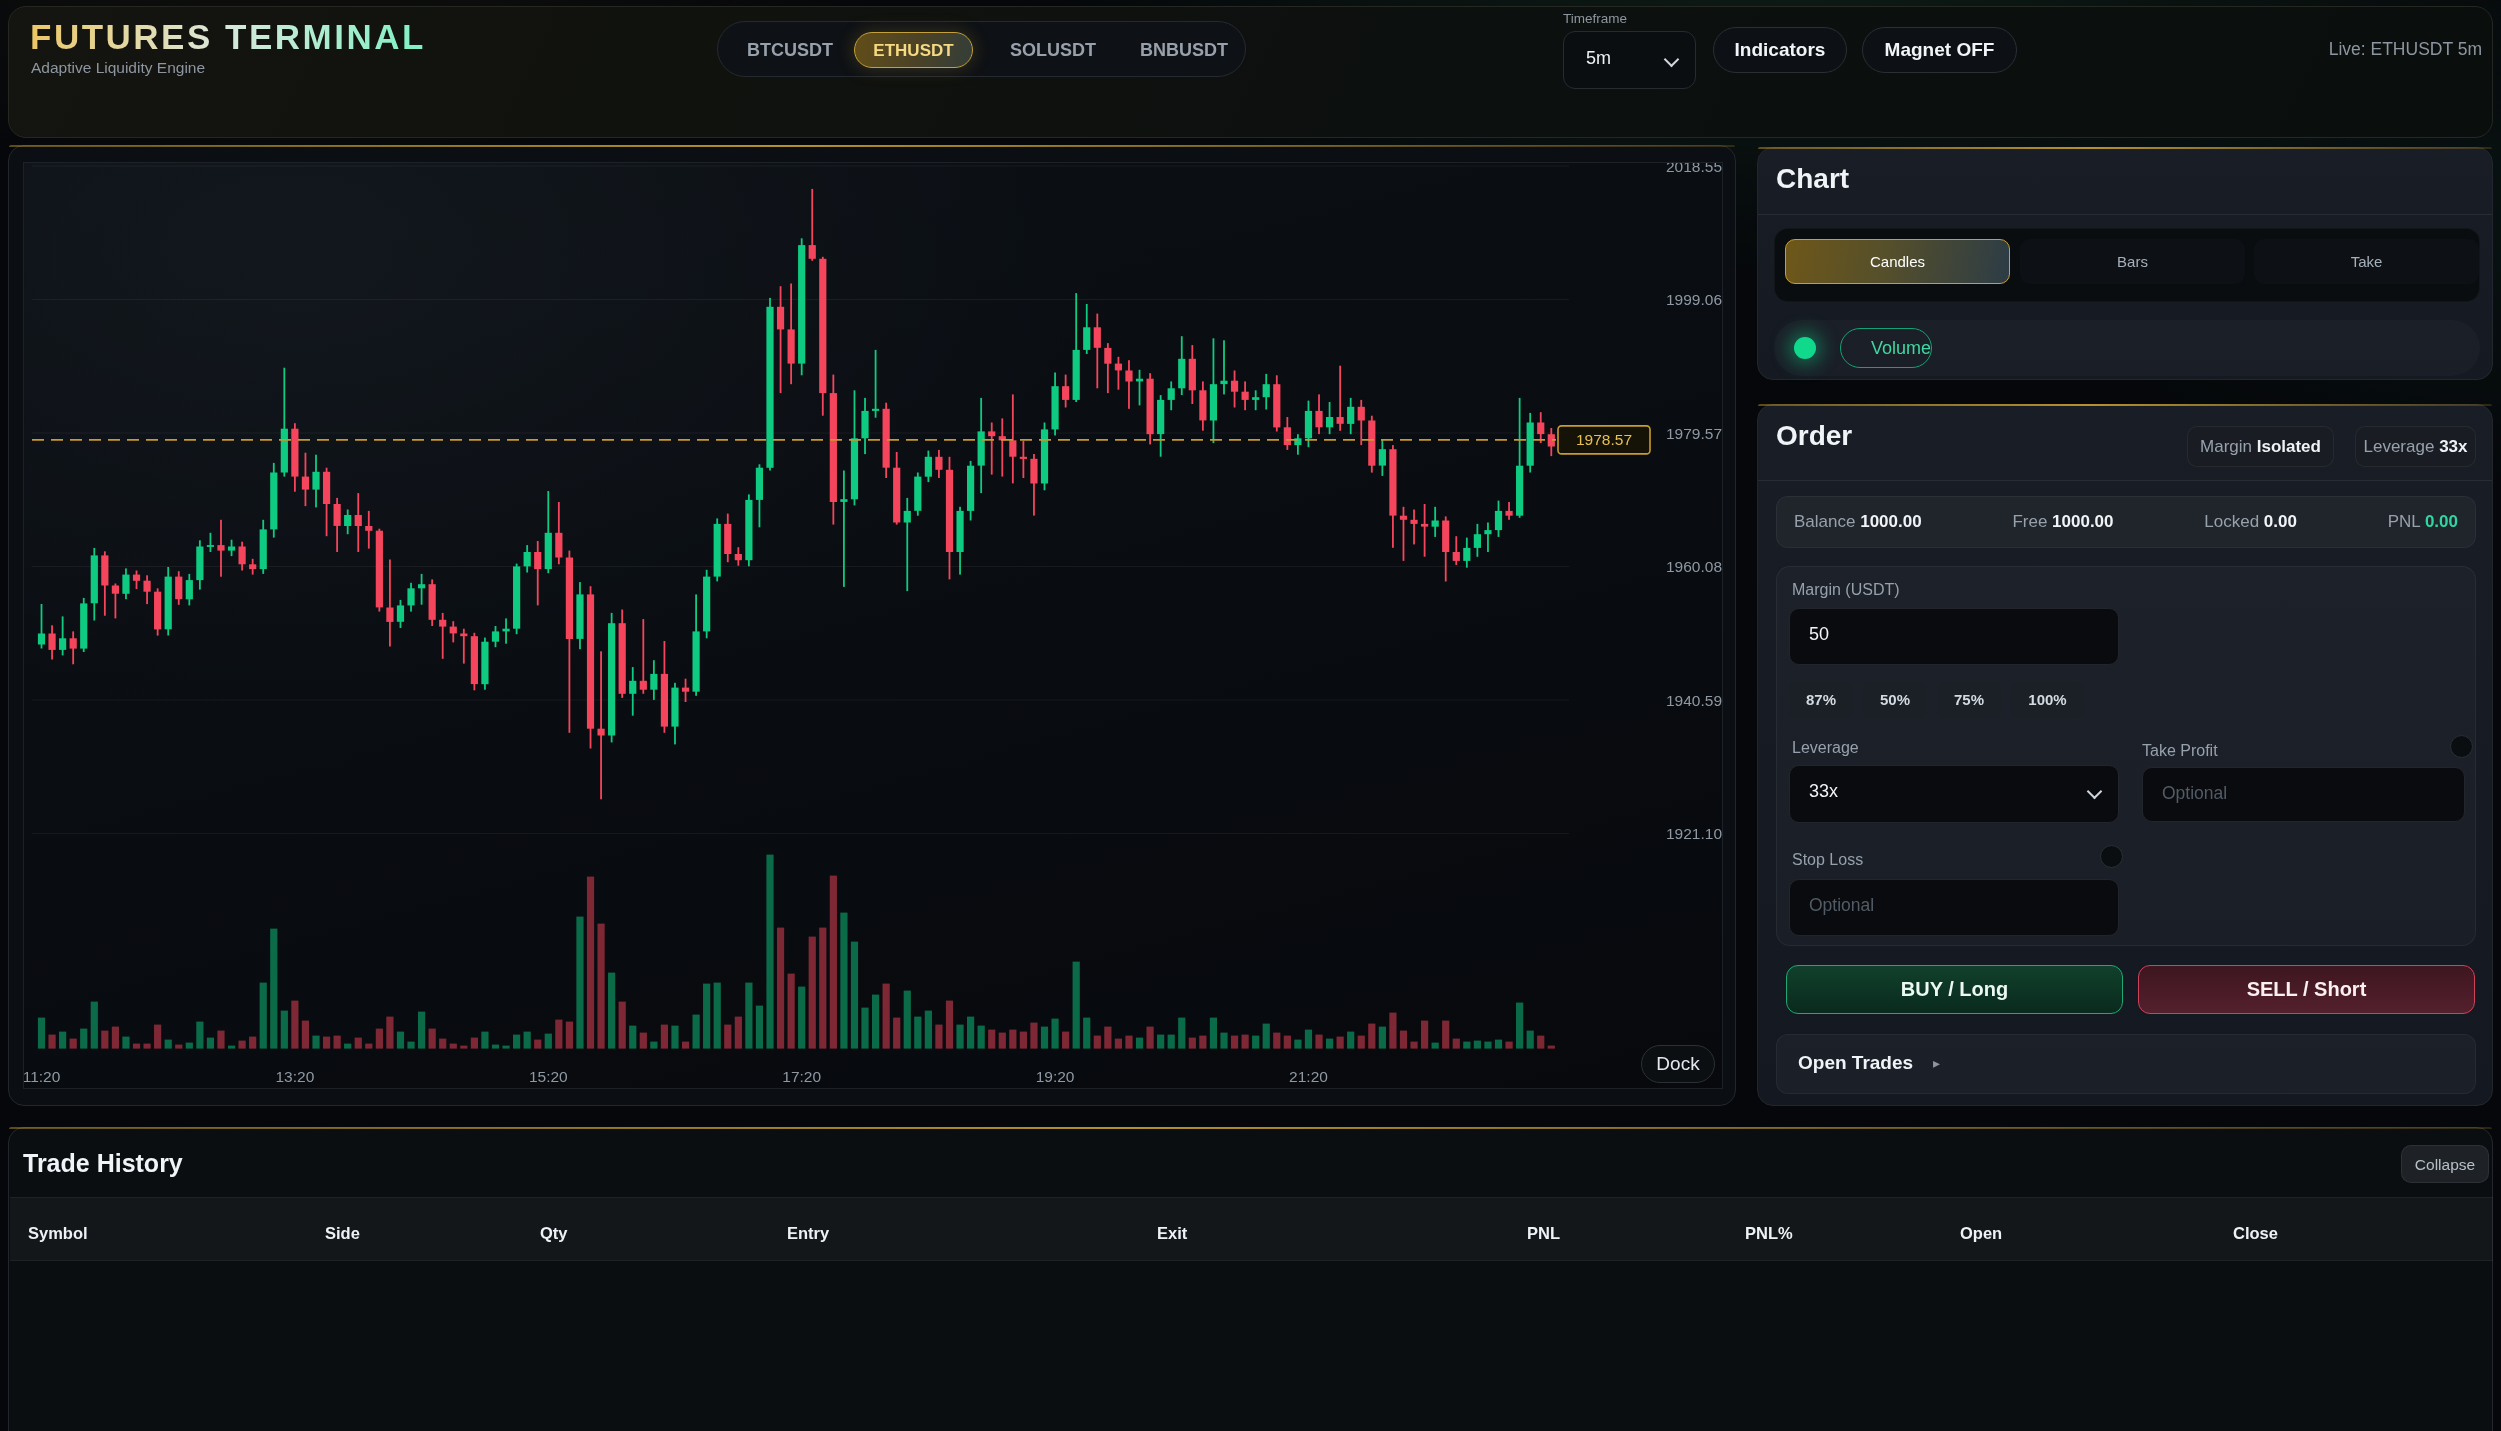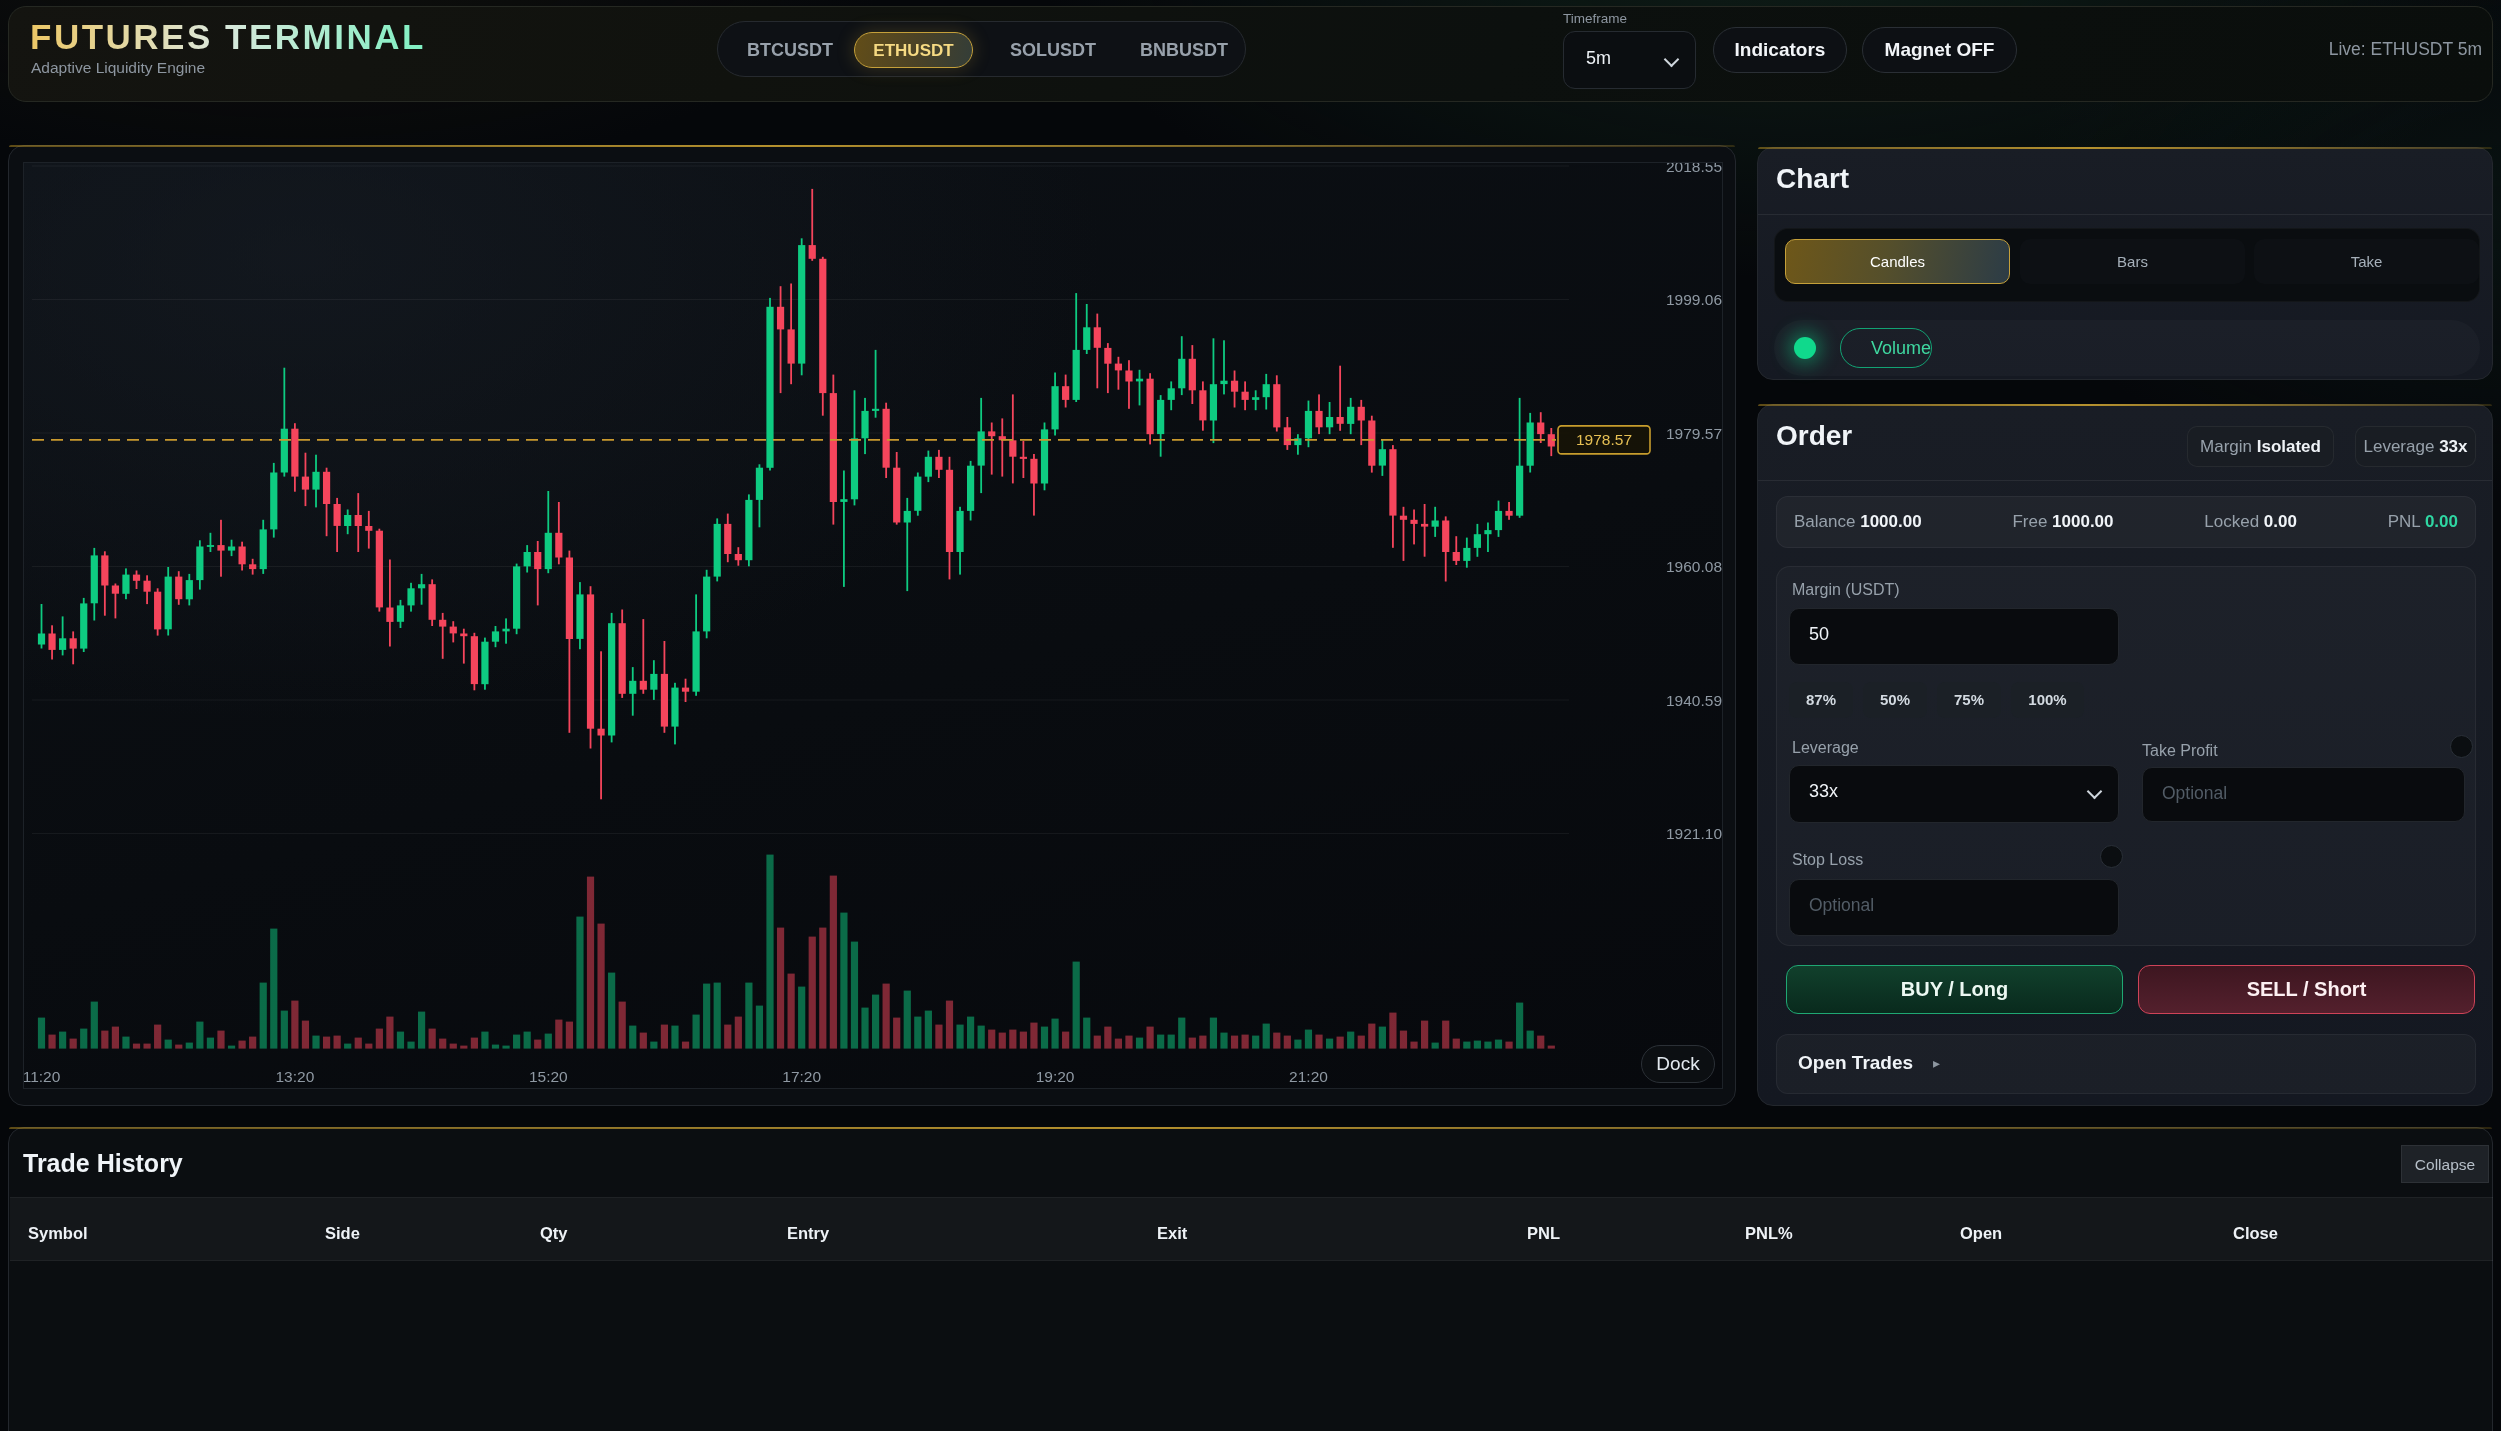--- a/index.html
+++ b/index.html
@@ -10,21 +10,21 @@
  radial-gradient(900px 420px at 12% -8%, rgba(40,36,18,0.35), rgba(0,0,0,0) 70%),
  radial-gradient(700px 400px at 100% 15%, rgba(14,34,28,0.4), rgba(0,0,0,0) 70%),
  #05070a;
 color:#e8edf2}
 .panel{position:absolute;border-radius:16px;border:1px solid #23272d;background:#101419}
 .panel:before{content:"";position:absolute;left:0;right:0;top:-1px;height:2px;
  border-radius:16px 16px 0 0;
  background:linear-gradient(90deg,rgba(201,158,38,0.45),rgba(208,165,48,0.85) 45%,rgba(201,158,38,0.2));}
 
 
-.hdr{position:absolute;left:8px;top:6px;width:2485px;height:96px;border-radius:18px;
+.hdr{position:absolute;left:8px;top:6px;width:2485px;height:132px;border-radius:18px;
  background:linear-gradient(115deg,#141410 0%,#10120e 30%,#0c100e 60%,#0a0e0c 100%);
  border:1px solid #252822}
 .logo{position:absolute;left:21px;top:10px;font-size:35px;font-weight:bold;letter-spacing:2.5px;
  background:linear-gradient(90deg,#ecc766 0%,#dbe8dc 48%,#7ef0c2 100%);
  -webkit-background-clip:text;background-clip:text;color:transparent}
 .sub{position:absolute;left:22px;top:52px;font-size:15.5px;color:#8d96a0}
 .tabs{position:absolute;left:708px;top:14px;width:529px;height:56px;border-radius:28px;
  background:#0e1115;border:1px solid #262a2f}
 .tab{position:absolute;top:0;height:56px;line-height:56px;font-size:18px;font-weight:bold;color:#98a1ab;text-align:center}
 .tabsel{position:absolute;left:136px;top:10px;width:119px;height:36px;line-height:36px;border-radius:19px;
@@ -94,21 +94,21 @@
 .sellbtn{position:absolute;left:380px;top:560px;width:337px;height:49px;border-radius:12px;
  background:linear-gradient(180deg,#3d1620 0%,#54202d 100%);border:1.5px solid #cf4358;
  color:#fdf0f2;font-size:20px;font-weight:bold;text-align:center;line-height:47px}
 .opentrades{position:absolute;left:18px;top:629px;width:700px;height:60px;border-radius:12px;
  background:rgba(255,255,255,0.03);border:1px solid rgba(255,255,255,0.05)}
 .opentrades span{position:absolute;left:21px;top:17px;font-size:19px;font-weight:bold;color:#f0f4f8}
 .opentrades i{position:absolute;left:156px;top:20px;font-style:normal;font-size:14px;color:#8d96a0}
 
 
 #history{left:8px;top:1127px;width:2485px;height:310px;border-radius:16px 16px 0 0;background:#0b0e11}
-.collapse{position:absolute;left:2392px;top:17px;width:88px;height:38px;border-radius:0;
+.collapse{position:absolute;left:2392px;top:17px;width:88px;height:38px;border-radius:10px;
  background:#1e2227;border:1px solid rgba(255,255,255,0.07);color:#b6bfc8;font-size:15.5px;
  text-align:center;line-height:37px}
 .thead{position:absolute;left:1px;top:69px;width:2483px;height:64px;background:rgba(255,255,255,0.04);
  border-top:1px solid rgba(255,255,255,0.05);border-bottom:1px solid rgba(255,255,255,0.05)}
 .th{position:absolute;top:26px;font-size:16.5px;font-weight:bold;color:#eef2f6}
 </style>
 </head>
 <body>
 
 <div class="hdr">

